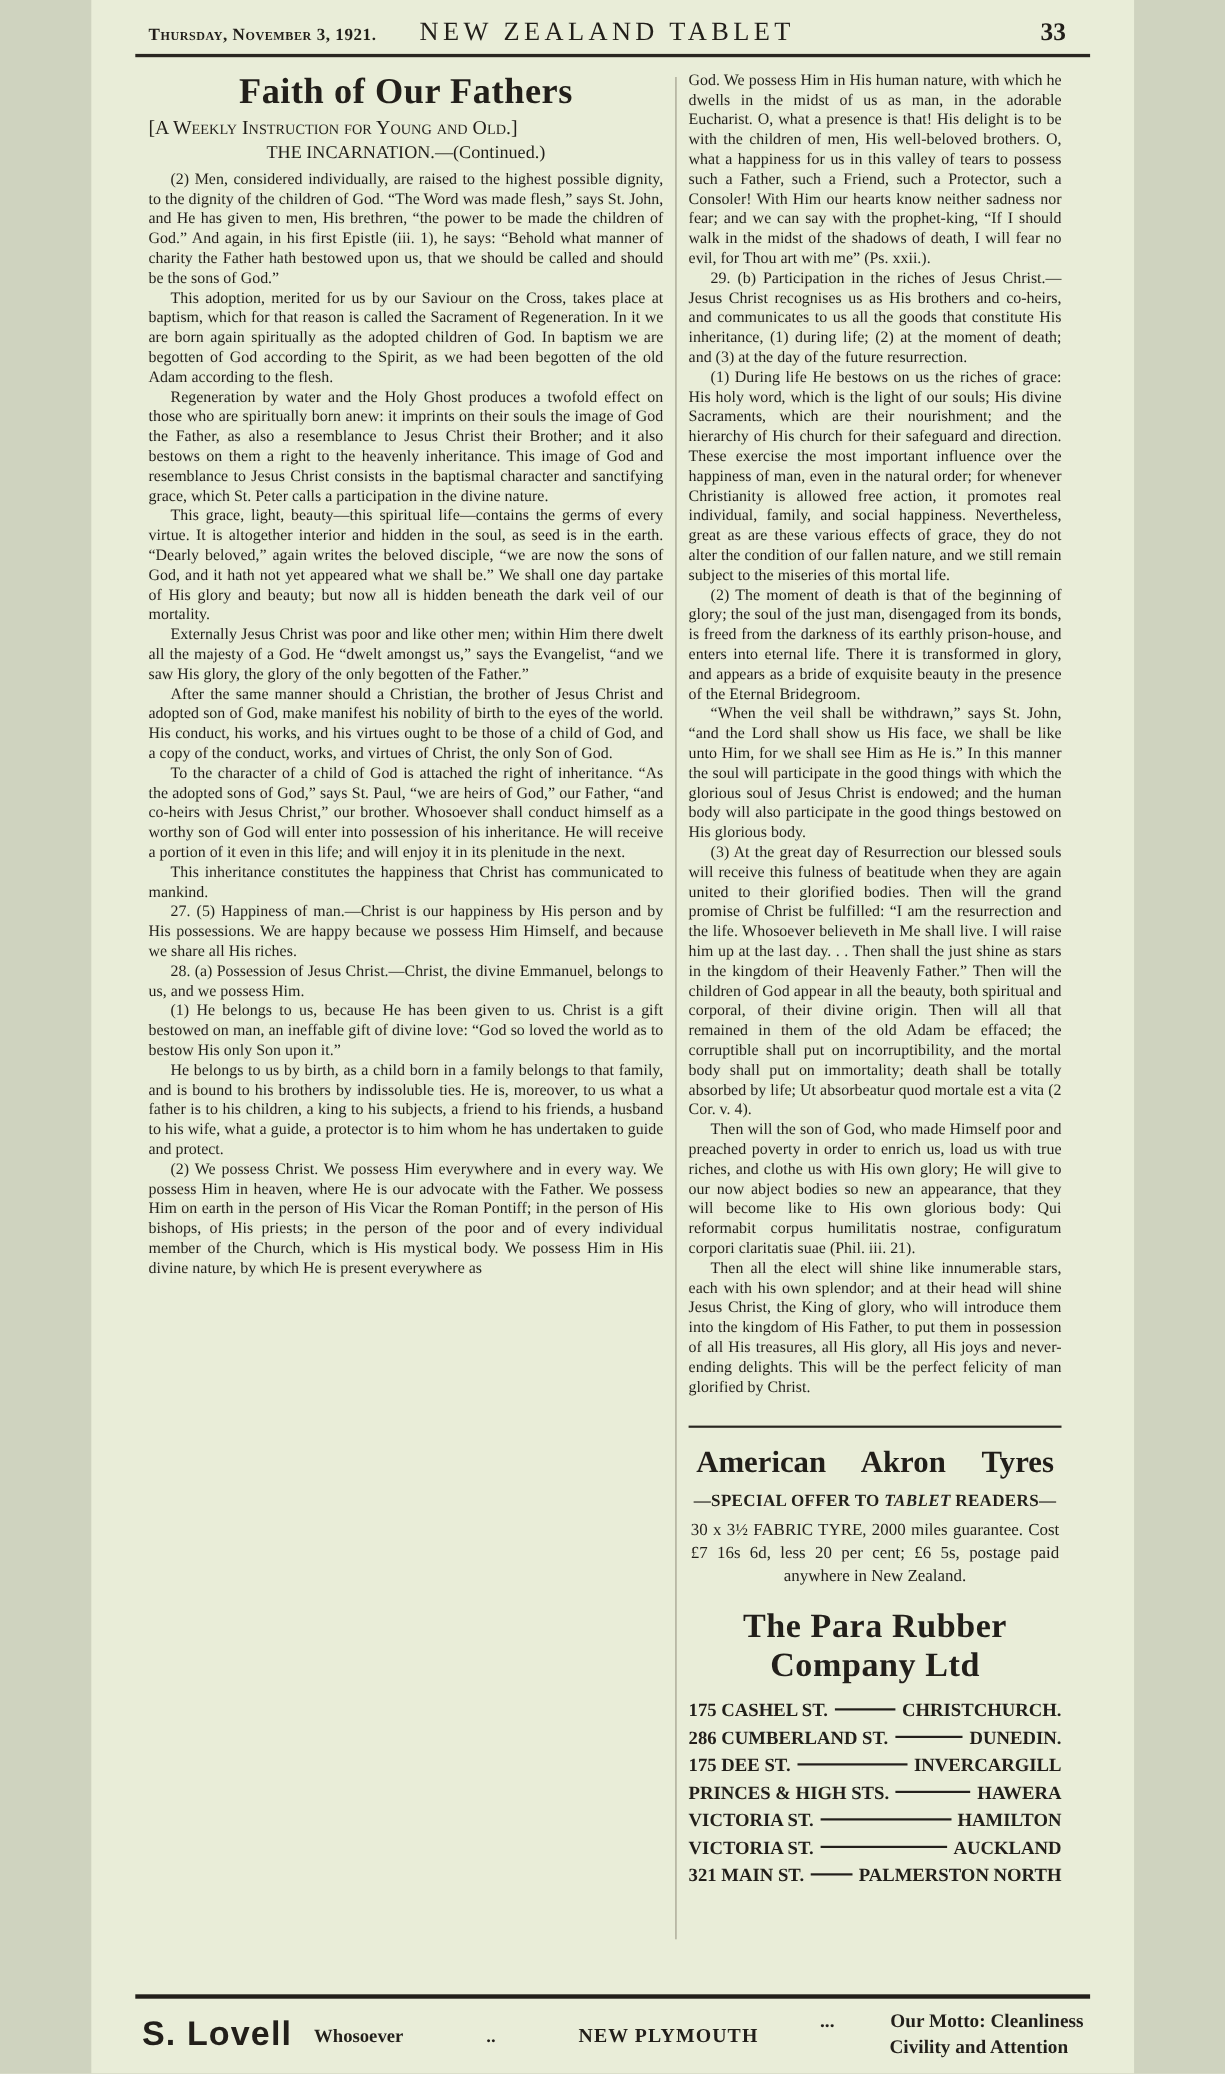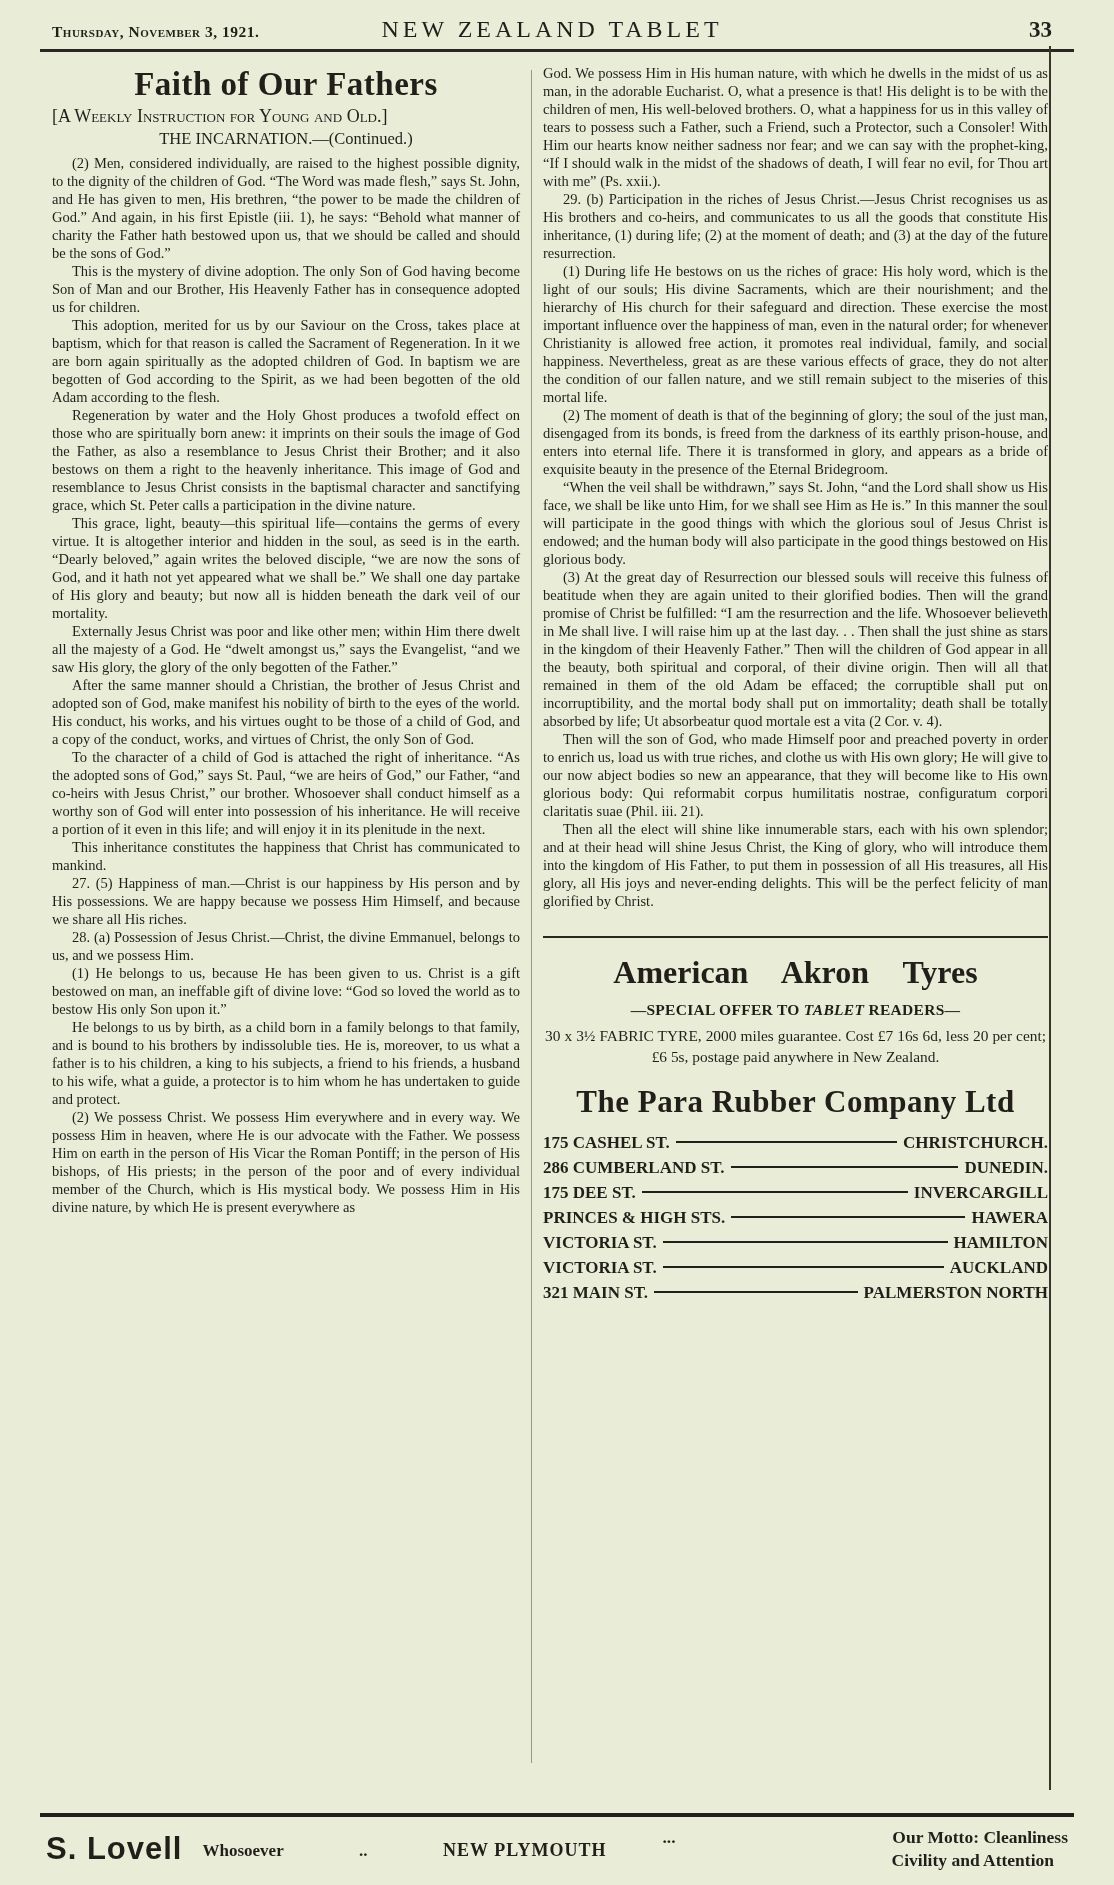--- a/index.html
+++ b/index.html
@@ -4,21 +4,21 @@
 <style>
   :root {
     --paper: #e9edd8;
     --ink: #221f1a;
     --rule: #2a2721;
   }
   * { box-sizing: border-box; }
   html, body { margin: 0; padding: 0; background: #cfd3bf; }
   .page {
     position: relative;
-    width: 1114px;
+    width: 948px;
     height: 1885px;
     margin: 0 auto;
     background: var(--paper);
     color: var(--ink);
     font-family: "Liberation Serif", serif;
     display: flex;
     flex-direction: column;
     overflow: hidden;
   }
   
@@ -101,21 +101,21 @@
   }
   .no-indent { text-indent: 0; }
   
   .ad-akron {
     border-top: 2px solid var(--rule);
     margin-top: 26px;
     padding-top: 16px;
     text-align: center;
   }
   .akron-title {
-    font-size: 32px;
+    font-size: 28px;
     font-weight: bold;
     word-spacing: 26px;
     margin: 0 0 10px 0;
   }
   .akron-offer {
     font-size: 15.5px;
     font-weight: bold;
     letter-spacing: 0.3px;
     margin-bottom: 7px;
   }
@@ -206,21 +206,20 @@
   <div class="masthead-rule"></div>
   <div class="edge-rule"></div>
 
   <main class="content">
 
     <section class="col-left">
       <h1 class="article-title">Faith of Our Fathers</h1>
       <div class="article-subtitle">[A Weekly Instruction for Young and Old.]</div>
       <div class="article-section">THE INCARNATION.—(Continued.)</div>
       <p class="para">(2) Men, considered individually, are raised to the highest possible dignity, to the dignity of the children of God. “The Word was made flesh,” says St. John, and He has given to men, His brethren, “the power to be made the children of God.” And again, in his first Epistle (iii. 1), he says: “Behold what manner of charity the Father hath bestowed upon us, that we should be called and should be the sons of God.”</p>
-      <p class="para">This is the mystery of divine adoption. The only Son of God having become Son of Man and our Brother, His Heavenly Father has in consequence adopted us for children.</p>
       <p class="para">This adoption, merited for us by our Saviour on the Cross, takes place at baptism, which for that reason is called the Sacrament of Regeneration. In it we are born again spiritually as the adopted children of God. In baptism we are begotten of God according to the Spirit, as we had been begotten of the old Adam according to the flesh.</p>
       <p class="para">Regeneration by water and the Holy Ghost produces a twofold effect on those who are spiritually born anew: it imprints on their souls the image of God the Father, as also a resemblance to Jesus Christ their Brother; and it also bestows on them a right to the heavenly inheritance. This image of God and resemblance to Jesus Christ consists in the baptismal character and sanctifying grace, which St. Peter calls a participation in the divine nature.</p>
       <p class="para">This grace, light, beauty—this spiritual life—contains the germs of every virtue. It is altogether interior and hidden in the soul, as seed is in the earth. “Dearly beloved,” again writes the beloved disciple, “we are now the sons of God, and it hath not yet appeared what we shall be.” We shall one day partake of His glory and beauty; but now all is hidden beneath the dark veil of our mortality.</p>
       <p class="para">Externally Jesus Christ was poor and like other men; within Him there dwelt all the majesty of a God. He “dwelt amongst us,” says the Evangelist, “and we saw His glory, the glory of the only begotten of the Father.”</p>
       <p class="para">After the same manner should a Christian, the brother of Jesus Christ and adopted son of God, make manifest his nobility of birth to the eyes of the world. His conduct, his works, and his virtues ought to be those of a child of God, and a copy of the conduct, works, and virtues of Christ, the only Son of God.</p>
       <p class="para">To the character of a child of God is attached the right of inheritance. “As the adopted sons of God,” says St. Paul, “we are heirs of God,” our Father, “and co-heirs with Jesus Christ,” our brother. Whosoever shall conduct himself as a worthy son of God will enter into possession of his inheritance. He will receive a portion of it even in this life; and will enjoy it in its plenitude in the next.</p>
       <p class="para">This inheritance constitutes the happiness that Christ has communicated to mankind.</p>
       <p class="para">27. (5) Happiness of man.—Christ is our happiness by His person and by His possessions. We are happy because we possess Him Himself, and because we share all His riches.</p>
       <p class="para">28. (a) Possession of Jesus Christ.—Christ, the divine Emmanuel, belongs to us, and we possess Him.</p>
       <p class="para">(1) He belongs to us, because He has been given to us. Christ is a gift bestowed on man, an ineffable gift of divine love: “God so loved the world as to bestow His only Son upon it.”</p>

